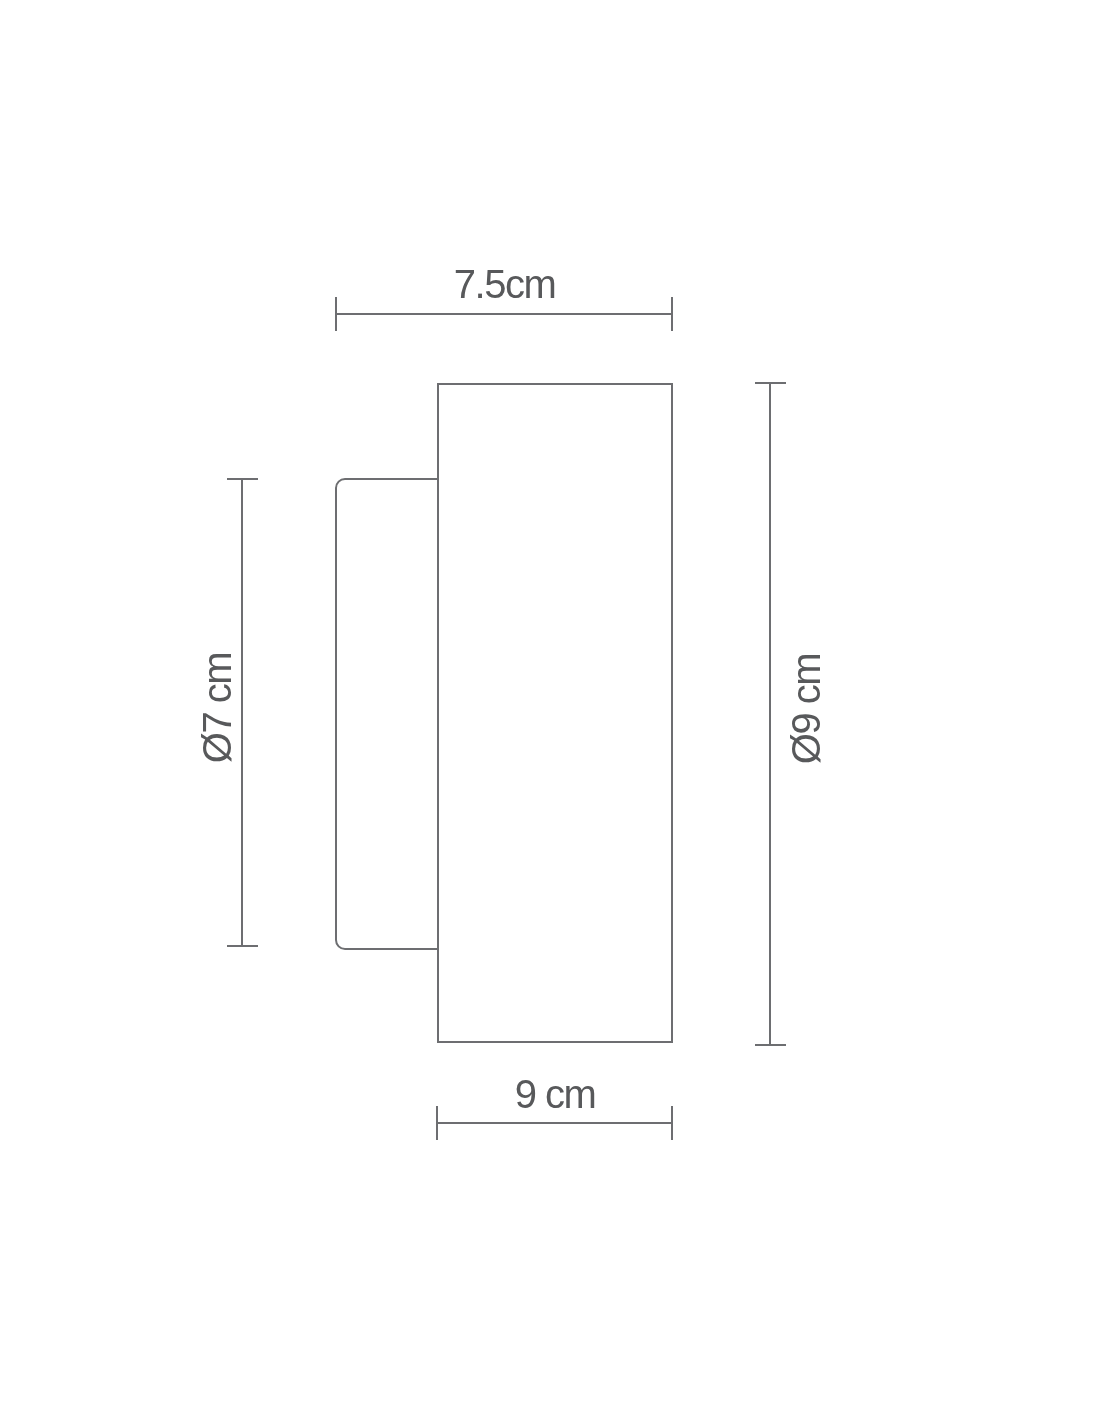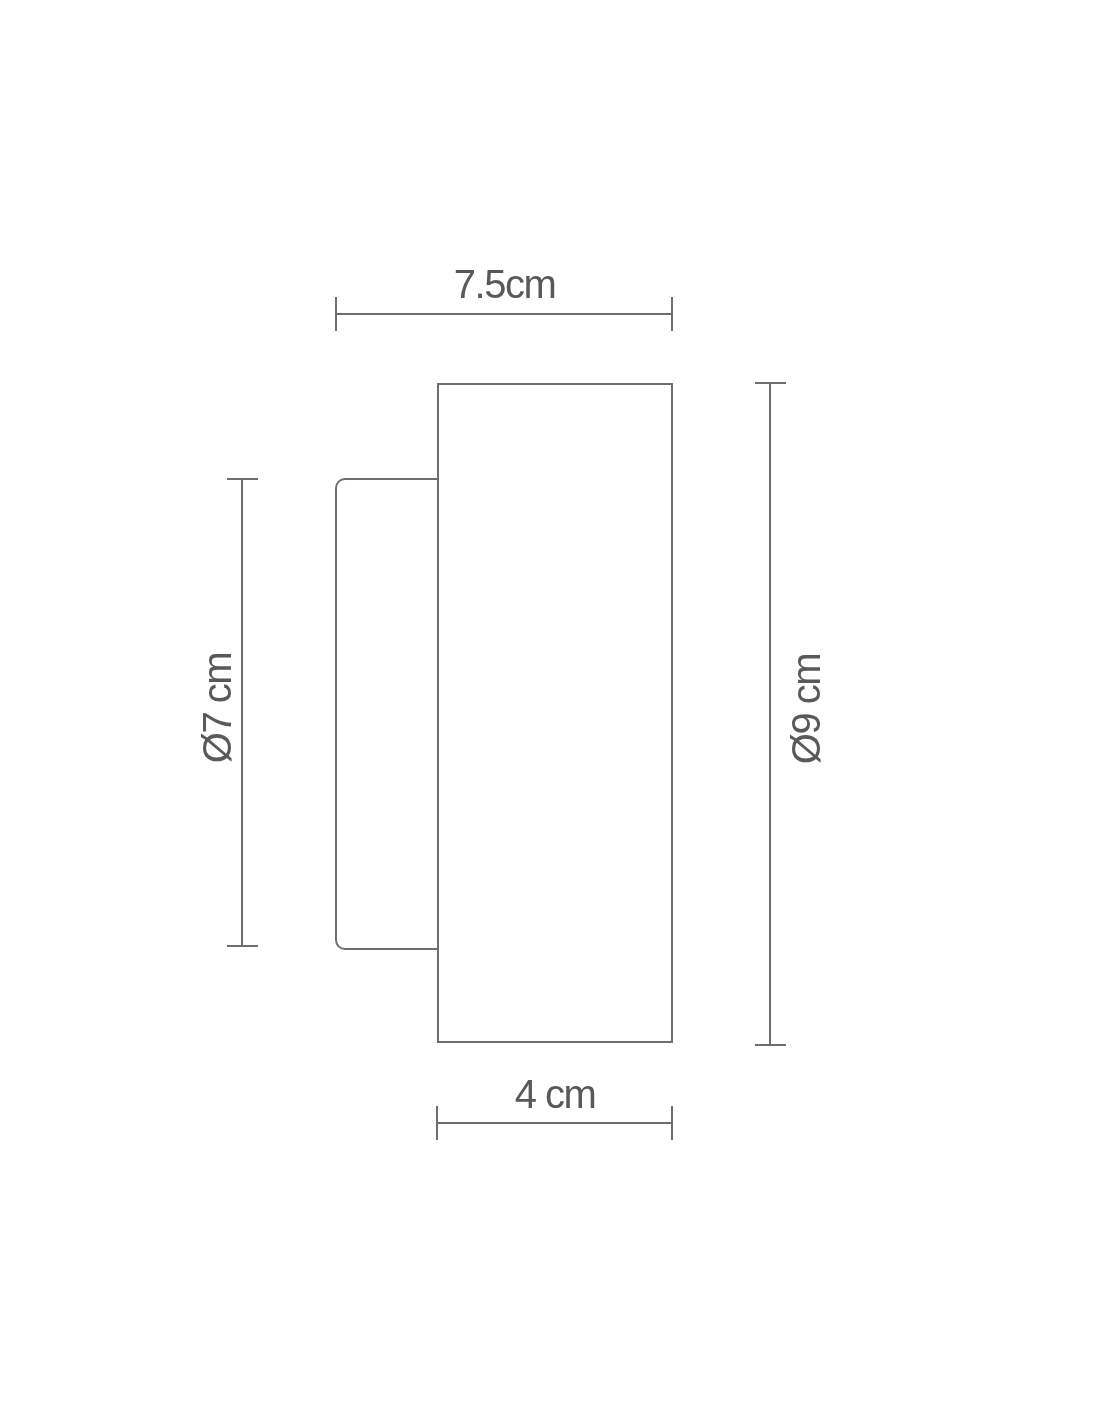--- a/index.html
+++ b/index.html
@@ -81,21 +81,21 @@
 <div class="canvas">
 
   <div class="shape plate-rect"></div>
   <div class="shape body-rect"></div>
 
   <div class="dim-label horiz dim-top-label">7.5cm</div>
   <div class="dim-line dim-top-line"></div>
   <div class="dim-tick dim-top-tick-l"></div>
   <div class="dim-tick dim-top-tick-r"></div>
 
-  <div class="dim-label horiz dim-bot-label">4 cm</div>
+  <div class="dim-label horiz dim-bot-label">9 cm</div>
   <div class="dim-line dim-bot-line"></div>
   <div class="dim-tick dim-bot-tick-l"></div>
   <div class="dim-tick dim-bot-tick-r"></div>
 
   <div class="dim-label rot dim-left-label">Ø7 cm</div>
   <div class="dim-line dim-left-line"></div>
   <div class="dim-tick dim-left-tick-t"></div>
   <div class="dim-tick dim-left-tick-b"></div>
 
   <div class="dim-label rot dim-right-label">Ø9 cm</div>

